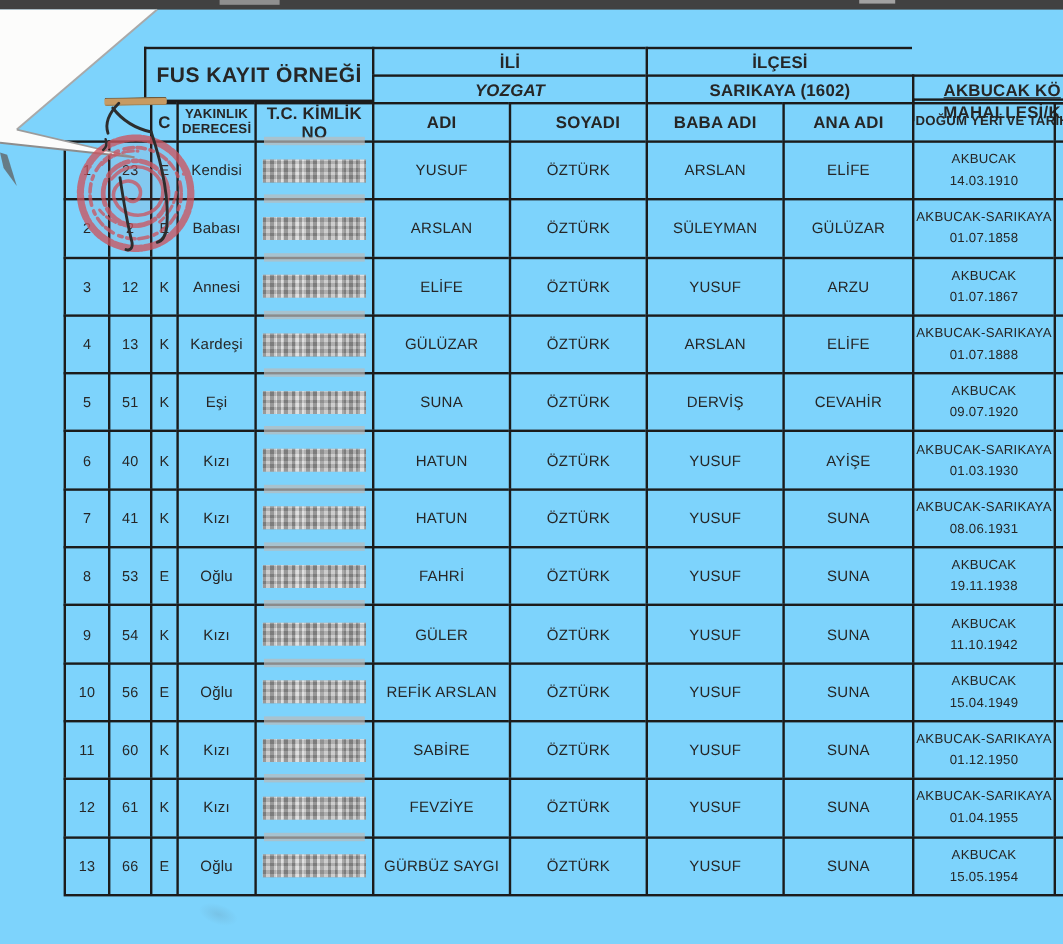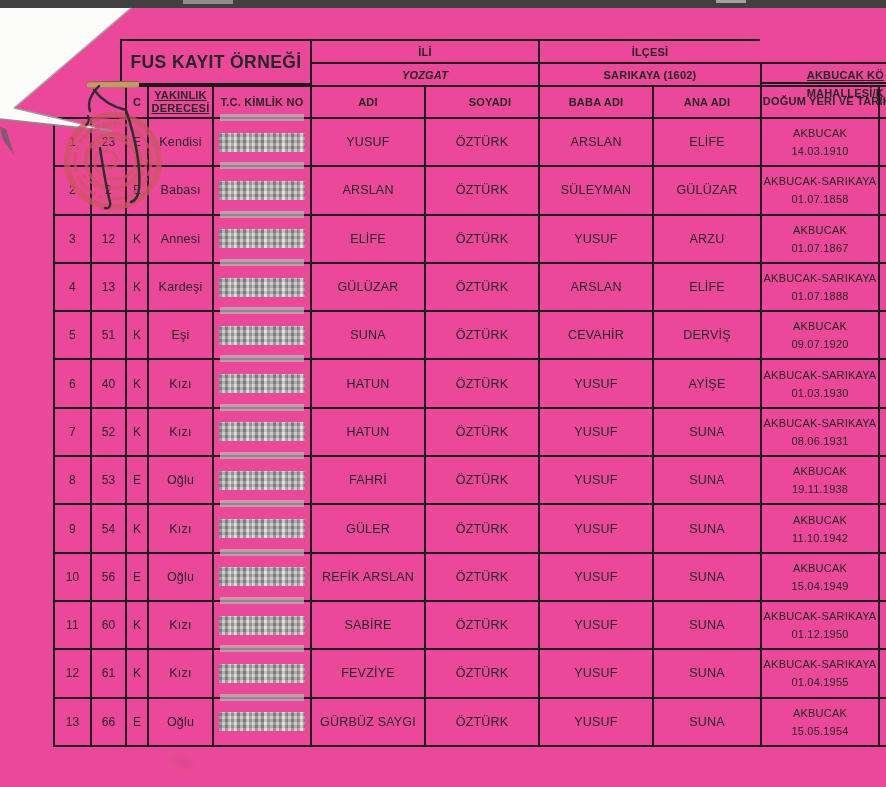--- a/index.html
+++ b/index.html
@@ -1,41 +1,41 @@
 <!DOCTYPE html>
 <html><head>
 <meta charset="utf-8">
 <style>
   html,body { margin:0; padding:0; background:#e8e8e8; }
   .page {
     position:relative; width:886px; height:787px; overflow:hidden;
-    background:#ec4899; font-family:"Liberation Sans", sans-serif; color:#262626;
+    background:#7dd3fc; font-family:"Liberation Sans", sans-serif; color:#262626;
   }
   
   .topbar { position:absolute; left:0; top:0; width:886px; height:8px; background:#414141; }
   .topbar .notch1 { position:absolute; left:183px; top:0; width:50px; height:4px; background:#8f8f8f; }
   .topbar .notch2 { position:absolute; left:716px; top:0; width:30px; height:3px; background:#a2a2a2; }
 
   
   .hdr-cell {
     position:absolute; box-sizing:border-box;
     border-left:2px solid #1b1b1b; border-top:2px solid #1b1b1b;
     display:flex; align-items:center; justify-content:center;
-    font-weight:bold; font-size:11px; letter-spacing:.2px; text-align:center;
+    font-weight:bold; font-size:14px; letter-spacing:.2px; text-align:center;
   }
   .title-box  { left:120px; top:39px; width:190px; height:46px; border-bottom:2px solid #1b1b1b; font-size:17.5px; letter-spacing:.4px; }
   .ili-l      { left:310px; top:39px; width:228px; height:23px; }
   .ilcesi-l   { left:538px; top:39px; width:222px; height:23px; }
   .mah-l      { left:760px; top:39px; width:126px; height:19px; justify-content:flex-end; padding-right:2px;margin-top:43px; }
   .ili-v      { left:310px; top:62px; width:228px; height:23px;font-style:italic; }
   .ilcesi-v   { left:538px; top:62px; width:222px; height:23px; }
   .mah-v      { left:760px; top:62px; width:126px; height:23px; justify-content:flex-end; padding-right:2px;text-decoration:underline; }
 
   .sub-c      { left:125px; top:85px; width:22px;  height:32px; }
-  .sub-yak    { left:147px; top:85px; width:65px;  height:32px; font-size:11px; line-height:1.15;text-decoration:underline; }
+  .sub-yak    { left:147px; top:85px; width:65px;  height:32px; font-size:11px; line-height:1.15; }
   .sub-tc     { left:212px; top:85px; width:98px;  height:32px; }
   .sub-adi    { left:310px; top:85px; width:114px; height:32px; }
   .sub-soy    { left:424px; top:85px; width:114px; height:32px;padding-left:16px; }
   .sub-baba   { left:538px; top:85px; width:114px; height:32px;text-align:right; }
   .sub-ana    { left:652px; top:85px; width:108px; height:32px; }
   .sub-dogum  { left:760px; top:85px; width:135px; height:32px; font-size:11px; line-height:1.2; }
   .sub-sliver { left:878px; top:85px; width:8px;   height:32px; }
 
   
   .data-grid {
@@ -178,22 +178,22 @@
       <div class="cell col0">5</div>
       <div class="cell col1">51</div>
       <div class="cell col2">K</div>
       <div class="cell col3">Eşi</div>
       <div class="cell col4">
         <div class="pix-tail"></div>
         <div class="pix-block"></div>
       </div>
       <div class="cell col5">SUNA</div>
       <div class="cell col6">ÖZTÜRK</div>
+      <div class="cell col7">DERVİŞ</div>
       <div class="cell col8">CEVAHİR</div>
-      <div class="cell col7">DERVİŞ</div>
       <div class="cell col9">
         <span>AKBUCAK</span>
         <span>09.07.1920</span>
       </div>
       <div class="cell col10"></div>
       <div class="cell col0">6</div>
       <div class="cell col1">40</div>
       <div class="cell col2">K</div>
       <div class="cell col3">Kızı</div>
       <div class="cell col4">
@@ -203,21 +203,21 @@
       <div class="cell col5">HATUN</div>
       <div class="cell col6">ÖZTÜRK</div>
       <div class="cell col7">YUSUF</div>
       <div class="cell col8">AYİŞE</div>
       <div class="cell col9">
         <span>AKBUCAK-SARIKAYA</span>
         <span>01.03.1930</span>
       </div>
       <div class="cell col10"></div>
       <div class="cell col0">7</div>
-      <div class="cell col1">52</div>
+      <div class="cell col1">41</div>
       <div class="cell col2">K</div>
       <div class="cell col3">Kızı</div>
       <div class="cell col4">
         <div class="pix-tail"></div>
         <div class="pix-block"></div>
       </div>
       <div class="cell col5">HATUN</div>
       <div class="cell col6">ÖZTÜRK</div>
       <div class="cell col7">YUSUF</div>
       <div class="cell col8">SUNA</div>

